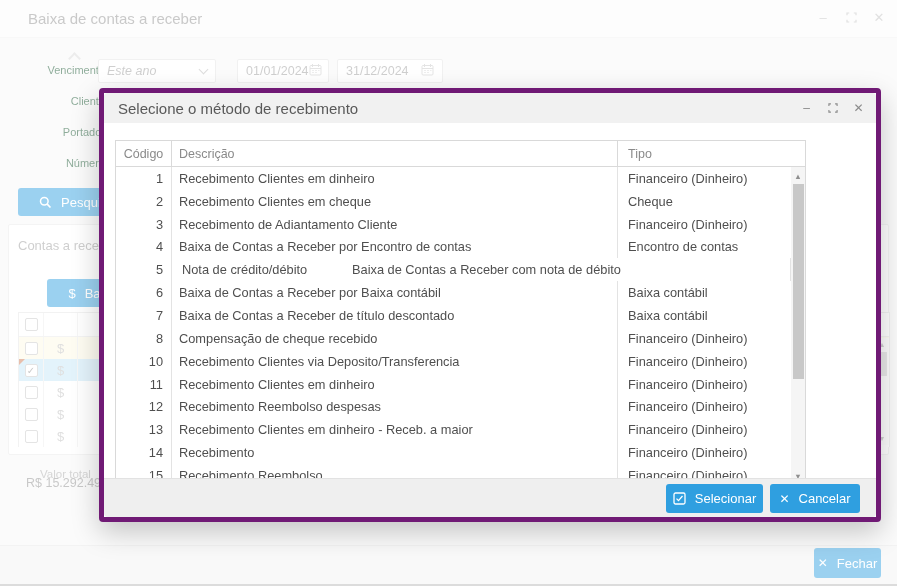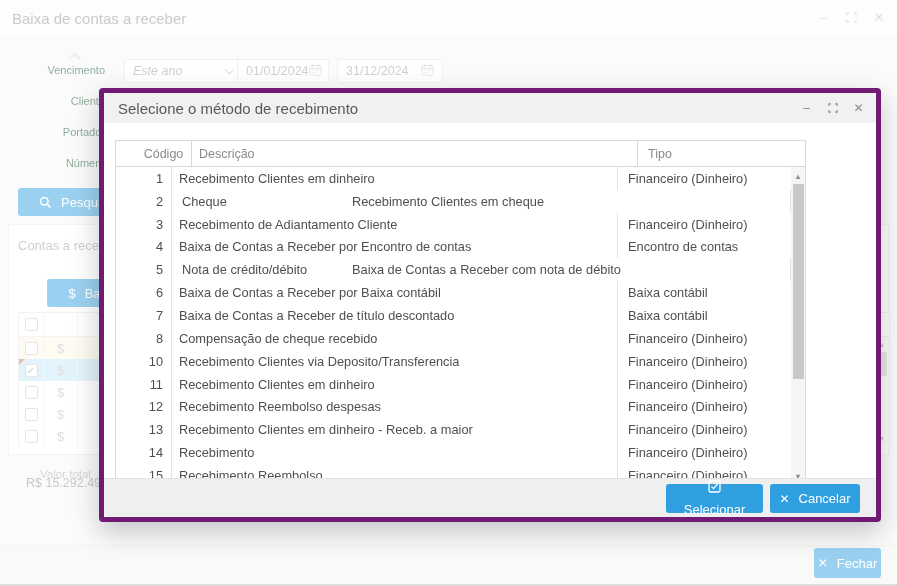--- a/index.html
+++ b/index.html
@@ -8,21 +8,21 @@
     --row-blue:#c4e5f6;
     --saldo-orange:#e2a43c;
   }
   *{box-sizing:border-box;margin:0;padding:0;}
   html,body{background:#e9e9e9;}
   body{font-family:"Liberation Sans", sans-serif;}
   .screen{position:relative;width:897px;height:586px;background:#f6f6f6;overflow:hidden;border-bottom:2px solid #dcdcdc;}
 
   
   .titlebar{position:absolute;left:0;top:0;width:897px;height:38px;background:#fbfbfb;border-bottom:1px solid #f0f0f0;}
-  .win-title{position:absolute;left:12px;top:10px;font-size:15px;color:#8f8f8f;text-align:center;}
+  .win-title{position:absolute;left:28px;top:10px;font-size:15px;color:#8f8f8f;text-align:center;}
   .win-ctrls{position:absolute;right:10px;top:9px;display:flex;gap:12px;align-items:center;color:#c0c0c0;}
   .win-ctrls .ctl{width:16px;height:16px;display:flex;align-items:center;justify-content:center;font-size:13px;cursor:default;}
   .collapse-chevron{position:absolute;left:70px;top:54px;width:9px;height:9px;border-left:2px solid #d8d8d8;border-top:2px solid #d8d8d8;transform:rotate(45deg);}
 
   .flabel{position:absolute;left:0;width:105px;text-align:right;font-size:11px;color:#14532d;}
   .inputbox{position:absolute;height:24px;background:#fff;border:1px solid #e2e2e2;border-radius:2px;display:flex;align-items:center;font-size:12.5px;color:#9c9c9c;padding:0 8px;}
   .chev-down{width:7px;height:7px;border-right:1.5px solid #b9b9b9;border-bottom:1.5px solid #b9b9b9;transform:rotate(45deg);margin-left:auto;margin-top:-3px;}
   .cal-icon{margin-left:auto;opacity:.75;}
 
   .btn-blue{position:absolute;background:var(--accent);color:#fff;border:none;border-radius:3px;font-size:13px;display:flex;align-items:center;justify-content:center;gap:9px;cursor:pointer;font-family:"Liberation Sans",sans-serif;}
@@ -62,37 +62,37 @@
 
   
   .modal{position:absolute;left:99px;top:88px;width:782px;height:434px;background:#fff;border:5px solid #701a75;border-radius:4px;box-shadow:0 10px 28px rgba(0,0,0,0.22);z-index:10;}
   .mheader{position:absolute;left:0;top:0;right:0;height:30px;background:#f1f1f1;border-radius:4px 4px 0 0;display:flex;align-items:center;}
   .mtitle{margin-left:14px;font-size:15px;color:#595959;}
   .mctrls{margin-left:auto;margin-right:10px;display:flex;gap:11px;align-items:center;color:#8a8a8a;}
   .mctrls .ctl{width:15px;height:15px;display:flex;align-items:center;justify-content:center;font-size:12px;cursor:pointer;}
 
   .mtable{position:absolute;left:11px;top:47px;width:691px;height:346px;border:1px solid #d9d9d9;}
   .mhead{display:flex;height:26px;border-bottom:1px solid #d9d9d9;font-size:12.5px;color:#8a8a8a;align-items:center;}
-  .h-cod{width:56px;text-align:center;border-right:1px solid #d9d9d9;height:100%;display:flex;align-items:center;justify-content:center;margin-left:20px;}
+  .h-cod{width:56px;text-align:center;border-right:1px solid #d9d9d9;height:100%;display:flex;align-items:center;justify-content:center;}
   .h-desc{width:446px;padding-left:7px;border-right:1px solid #d9d9d9;height:100%;display:flex;align-items:center;}
   .h-tipo{flex:1;padding-left:10px;height:100%;display:flex;align-items:center;}
   .mbody{position:absolute;left:0;top:26px;right:14px;bottom:0;overflow:hidden;}
   .mrow{display:flex;height:22.85px;align-items:center;font-size:12.8px;color:#4f4f4f;cursor:pointer;}
   .mcell{height:100%;display:flex;align-items:center;}
   .mcell.cod{width:56px;justify-content:flex-end;padding-right:8px;border-right:1px solid #e3e3e3;}
   .mcell.desc{width:446px;padding-left:7px;border-right:1px solid #e3e3e3;white-space:nowrap;overflow:hidden;}
   .mcell.tipo{flex:1;padding-left:10px;white-space:nowrap;overflow:hidden;}
   .mscroll{position:absolute;right:0;top:26px;bottom:0;width:14px;background:#f5f5f5;display:flex;flex-direction:column;align-items:center;font-size:7.5px;color:#8f8f8f;}
   .mscroll .arr-top{margin-top:5px;}
   .mscroll .thumb{width:11px;height:195px;background:#c8c8c8;margin-top:3px;}
   .mscroll .arr-bot{margin-top:auto;margin-bottom:4px;}
 
   .mfooter{position:absolute;left:0;right:0;bottom:0;height:39px;background:#efefef;border-top:1px solid #e2e2e2;border-radius:0 0 4px 4px;}
   .mbtn{position:absolute;top:5px;height:29px;}
-  .btn-selecionar{right:113px;width:97px;flex-direction:column;}
+  .btn-selecionar{right:113px;width:97px;}
   .btn-cancelar{right:16px;width:90px;}
   .xglyph{font-size:12px;}
   .fechar{left:814px;top:548px;width:67px;height:30px;}
   .baixar{left:47px;top:279px;width:96px;height:28px;}
   .pesquisar{left:18px;top:188px;width:122px;height:28px;}
 </style>
 </head>
 <body>
 
 <div class="screen">
@@ -107,21 +107,21 @@
               <path d="M1 3.2V1h2.2M7.8 1H10v2.2M10 7.8V10H7.8M3.2 10H1V7.8" stroke="#c0c0c0" stroke-width="1.2" fill="none"></path>
             </svg>
         </span>
         <span class="ctl">✕</span>
       </div>
     </div>
 
     <div class="collapse-chevron"></div>
 
     <div class="flabel" style="top:64px;">Vencimento</div>
-    <div class="inputbox" style="left:124px;top:59px;width:118px;font-style:italic;">
+    <div class="inputbox" style="left:98px;top:59px;width:118px;font-style:italic;">
       <span>Este ano</span>
       <span class="chev-down"></span>
     </div>
     <div class="inputbox" style="left:237px;top:59px;width:92px;">
       <span>01/01/2024</span>
       <span class="cal-icon">
         <svg width="13" height="13" viewBox="0 0 13 13">
             <rect x="1" y="2.5" width="11" height="9.5" rx="1" fill="none" stroke="#b5b5b5"></rect>
             <path d="M3.5 1v3M9.5 1v3M1 5.5h11" stroke="#b5b5b5" fill="none"></path>
             <path d="M3 7.5h2M6 7.5h2M9 7.5h1.5M3 9.5h2M6 9.5h2" stroke="#cfcfcf"></path>
@@ -263,22 +263,22 @@
         <div class="h-tipo">Tipo</div>
       </div>
       <div class="mbody">
           <div class="mrow">
             <div class="mcell cod">1</div>
             <div class="mcell desc">Recebimento Clientes em dinheiro</div>
             <div class="mcell tipo">Financeiro (Dinheiro)</div>
           </div>
           <div class="mrow">
             <div class="mcell cod">2</div>
+            <div class="mcell desc">Recebimento Clientes em cheque</div>
             <div class="mcell tipo">Cheque</div>
-            <div class="mcell desc">Recebimento Clientes em cheque</div>
           </div>
           <div class="mrow">
             <div class="mcell cod">3</div>
             <div class="mcell desc">Recebimento de Adiantamento Cliente</div>
             <div class="mcell tipo">Financeiro (Dinheiro)</div>
           </div>
           <div class="mrow">
             <div class="mcell cod">4</div>
             <div class="mcell desc">Baixa de Contas a Receber por Encontro de contas</div>
             <div class="mcell tipo">Encontro de contas</div>

